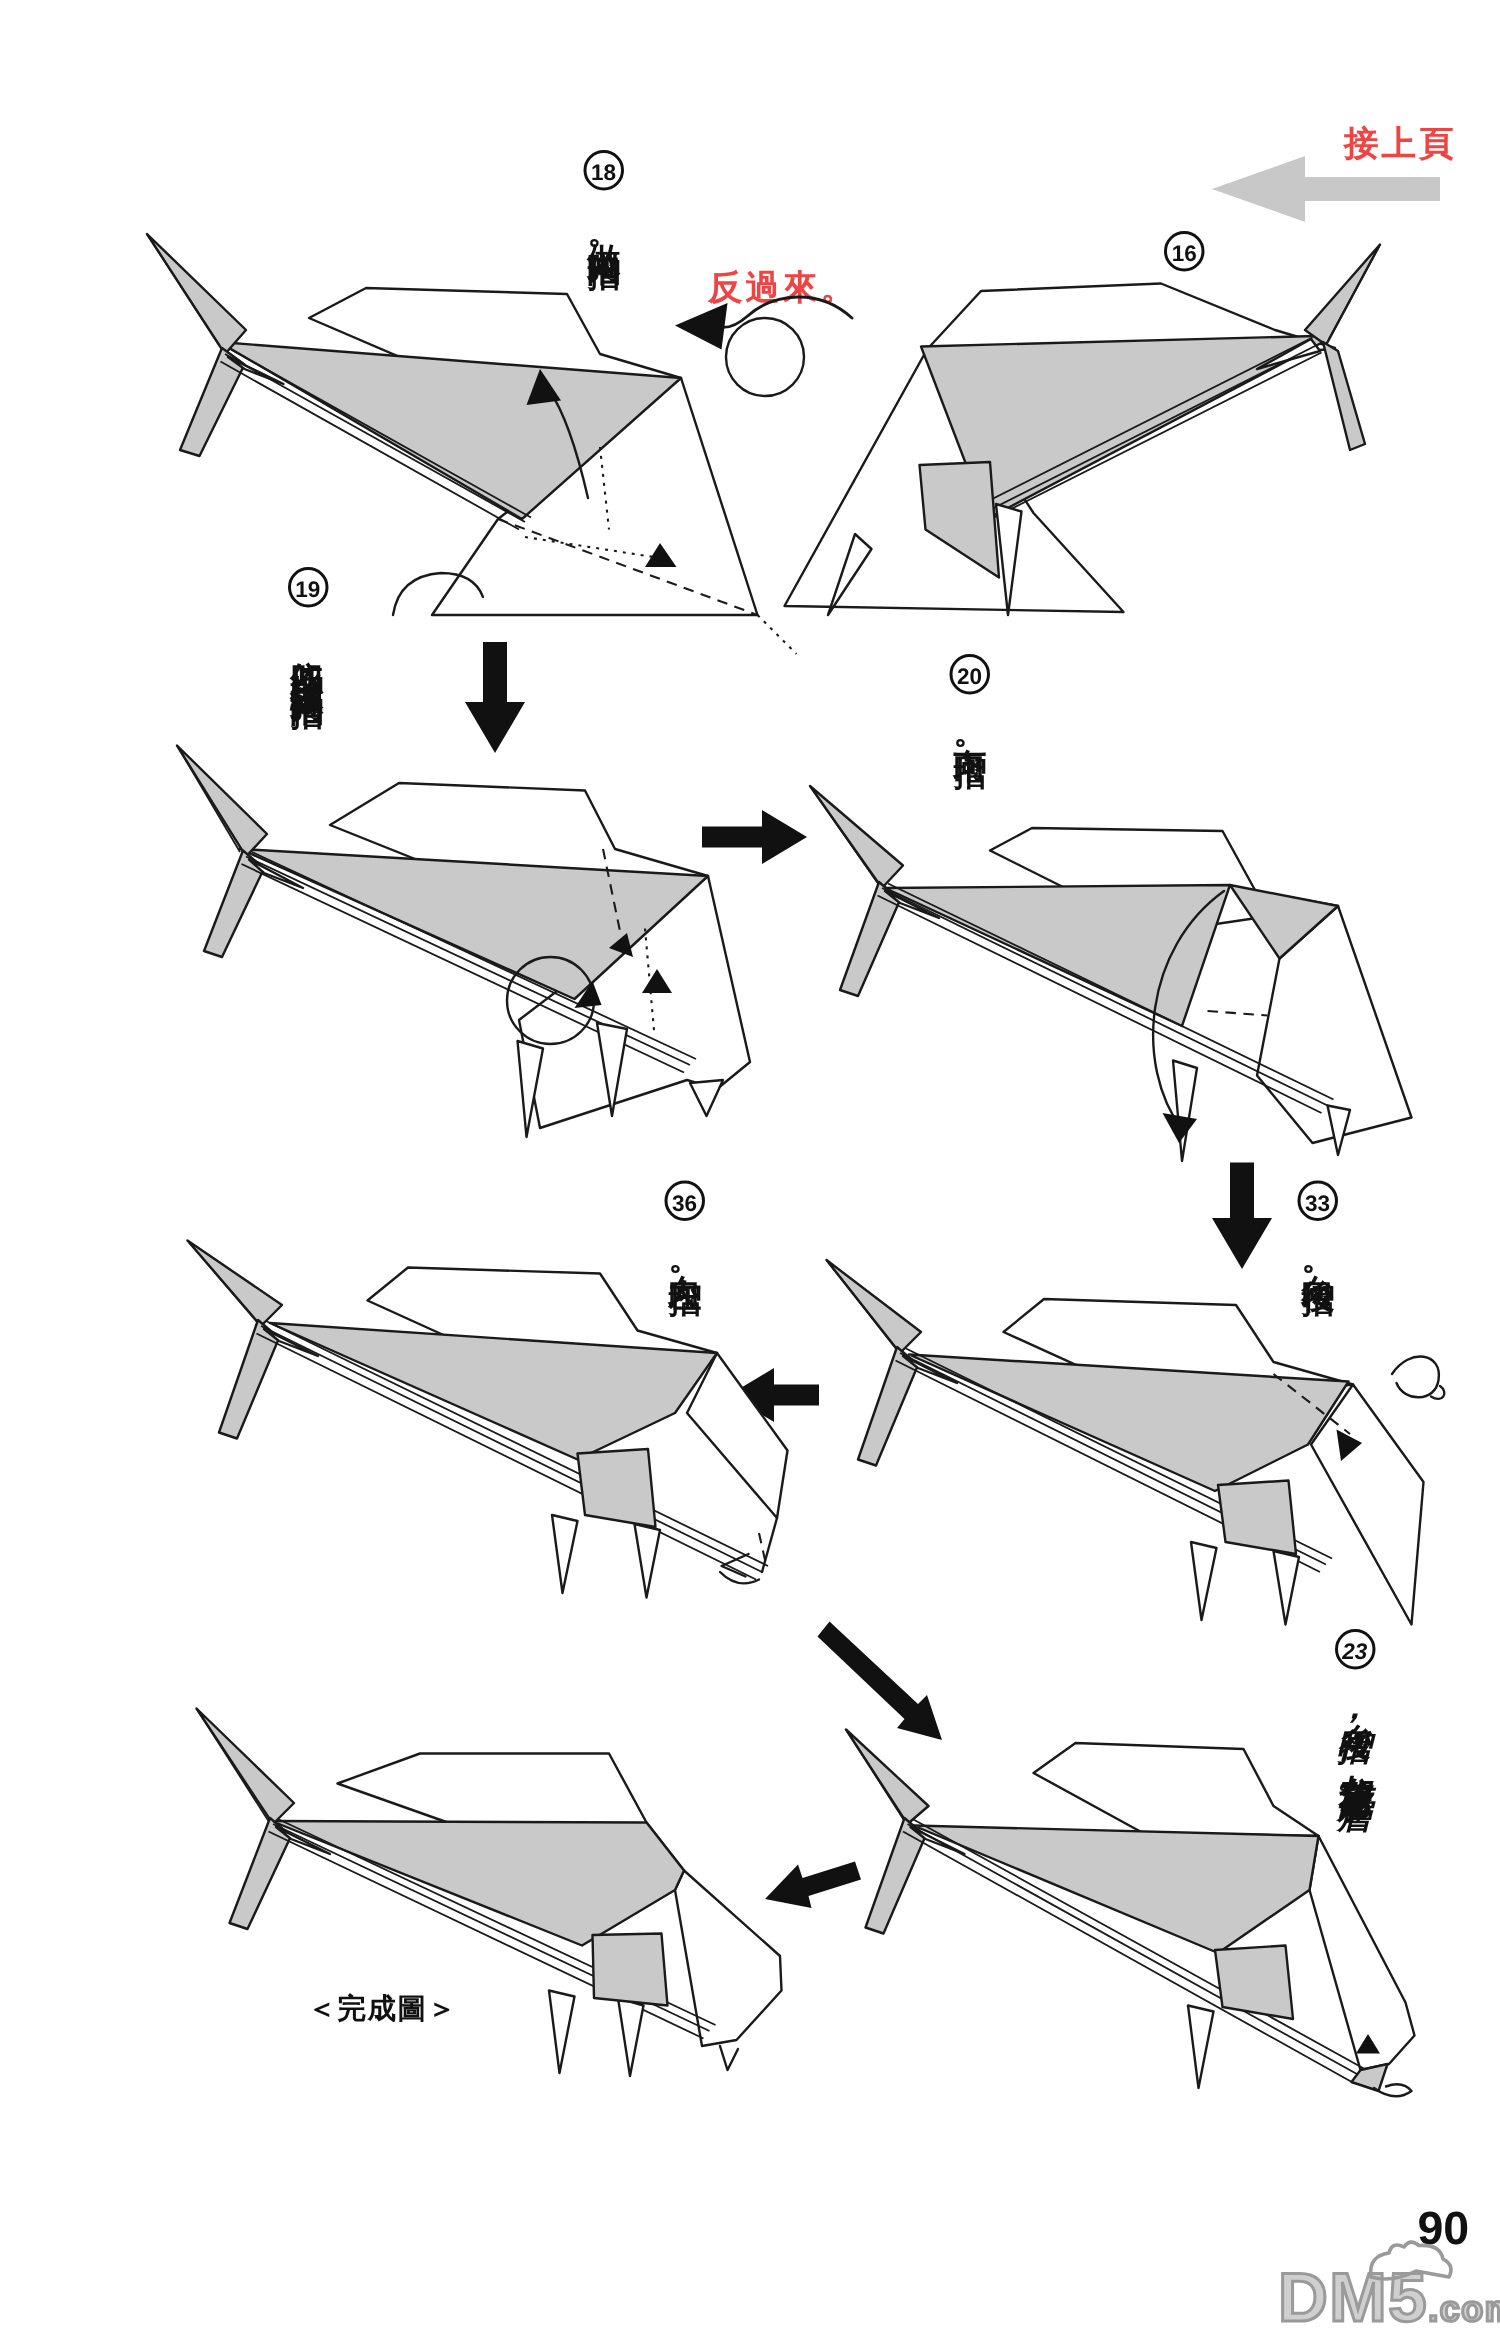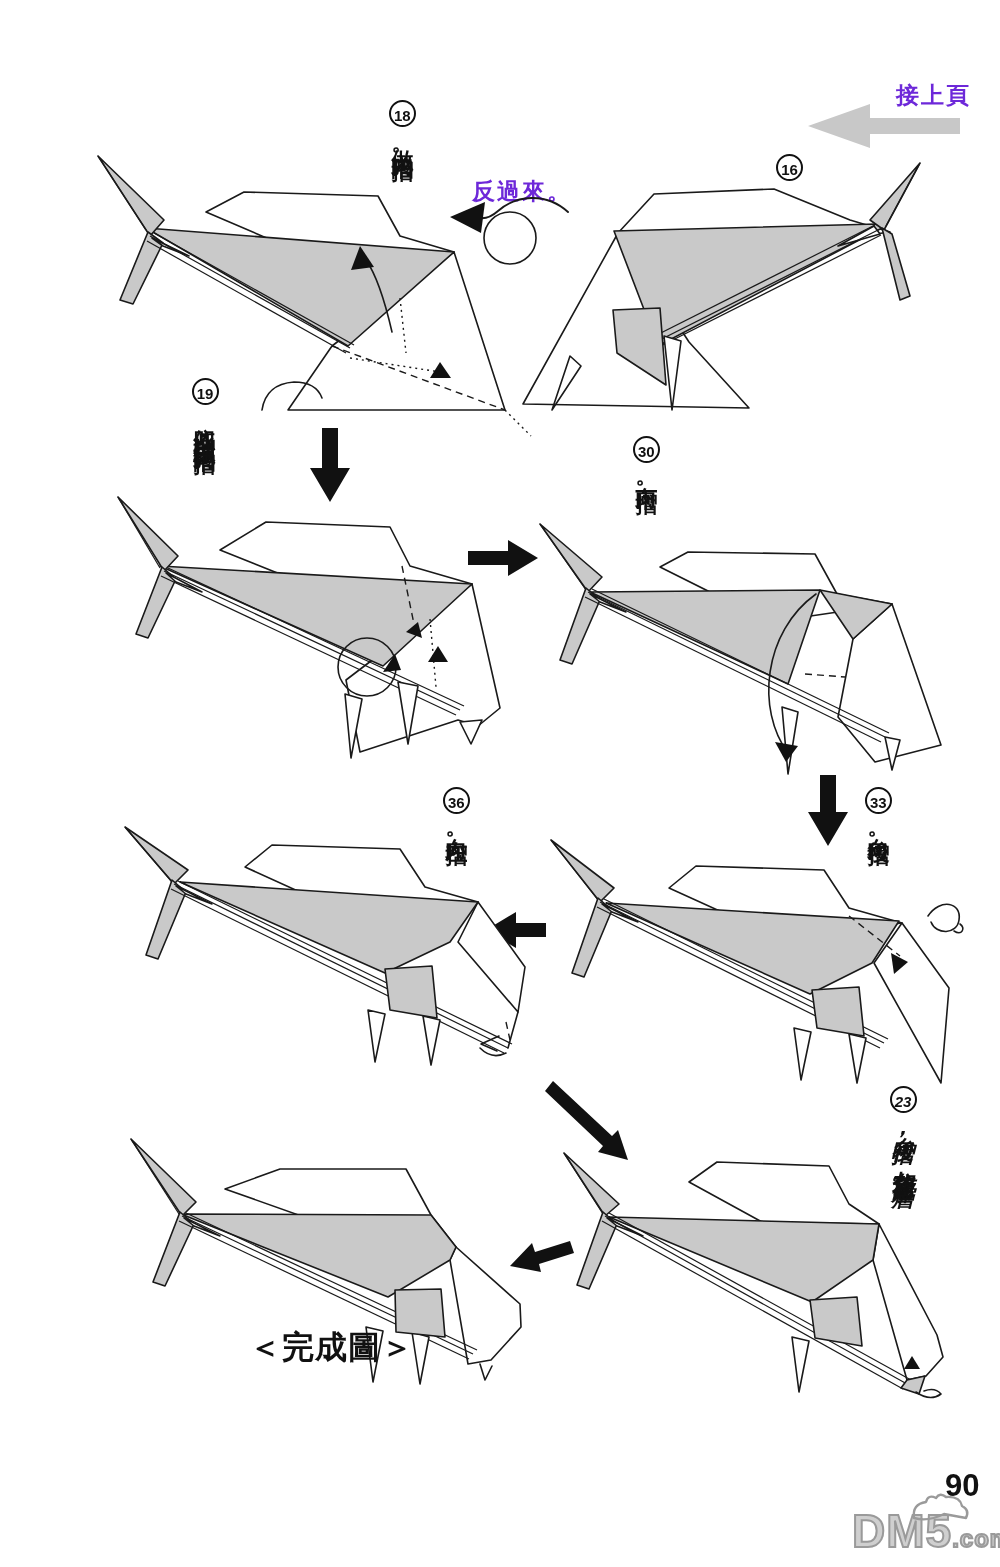--- a/index.html
+++ b/index.html
@@ -17,30 +17,30 @@
   .f-dot{fill:none;stroke:#1a1a1a;stroke-width:1.4;stroke-dasharray:2 4;}
   .f-black{fill:#111;stroke:none;}
   .flow{fill:#111;stroke:none;}
   
   .vtext{
     writing-mode:vertical-rl; text-orientation:upright;
     font-weight:700; font-size:22px; line-height:1.3; letter-spacing:3px; color:#111;
   }
   .h5{height:130px;}
   .h6{height:156px;}
-  .step-label{position:absolute; display:flex; flex-direction:column; align-items:center; gap:6px;}
+  .step-label{position:absolute; display:flex; flex-direction:column; align-items:center; gap:18px;}
   .step-label.cols{align-items:flex-end;}
   .step-label.cols .circ{margin-right:0px;}
   .circ{
     width:27px;height:27px;border:2.4px solid #111;border-radius:50%;
     font-weight:700;font-size:15px;line-height:27px;text-align:center;color:#111;
     background:#fff; box-sizing:border-box; letter-spacing:0;
   }
-  .htext{font-weight:700;font-size:23px;letter-spacing:2px;color:#6d28d9;white-space:nowrap;}
-  .final-label{font-weight:700;font-size:32px;letter-spacing:1px;color:#111;white-space:nowrap;margin-left:44px;}
+  .htext{font-weight:700;font-size:23px;letter-spacing:2px;color:#ef4444;white-space:nowrap;}
+  .final-label{font-weight:700;font-size:19px;letter-spacing:1px;color:#111;white-space:nowrap;}
   .pagenum{font-weight:700;font-size:31px;color:#111;}
   .wm{
     font-weight:700;font-size:46px;letter-spacing:1px;color:#cfcfcf;
     -webkit-text-stroke:2px #9a9a9a; white-space:nowrap; line-height:1;
   }
   .wm .sfx{font-size:24px;}
 </style>
 </head>
 <body>
 
@@ -110,21 +110,21 @@
     <polygon class="flow" points="545,1091 553,1081 612,1136 618,1130 628,1160 598,1152 603,1146"></polygon>
     <polygon class="flow" points="570,1241 535,1252 532,1243 510,1266 541,1272 539,1264 574,1253"></polygon>
   </svg>
 
   <div class="step-label cols" style="left:190px;top:378px;justify-content:space-between;">
     <div class="circ">19</div>
     <div class="vtext h5">依凹凸摺線做內陷摺。</div>
   </div>
 
   <div class="step-label" style="left:632px;top:436px;">
-    <div class="circ">30</div>
+    <div class="circ">20</div>
     <div class="vtext">向下摺。</div>
   </div>
 
   <svg class="abs" style="left:98px;top:492px;" width="445" height="292" viewBox="0 0 445 292">
     <polygon class="f-white" points="122,58 168,30 292,35 312,74 374,92 257,112"></polygon>
     <polygon class="f-white" points="374,92 402,216 380,234 360,228 262,260 248,188"></polygon>
     <polygon class="f-white" points="362,230 373,252 384,228"></polygon>
     <polygon class="f-gray" points="62,74 374,92 285,174"></polygon>
     <polygon class="f-gray" points="20,5 80,64 66,79"></polygon>
     <path class="f-thin" d="M20,5 L62,76"></path>

